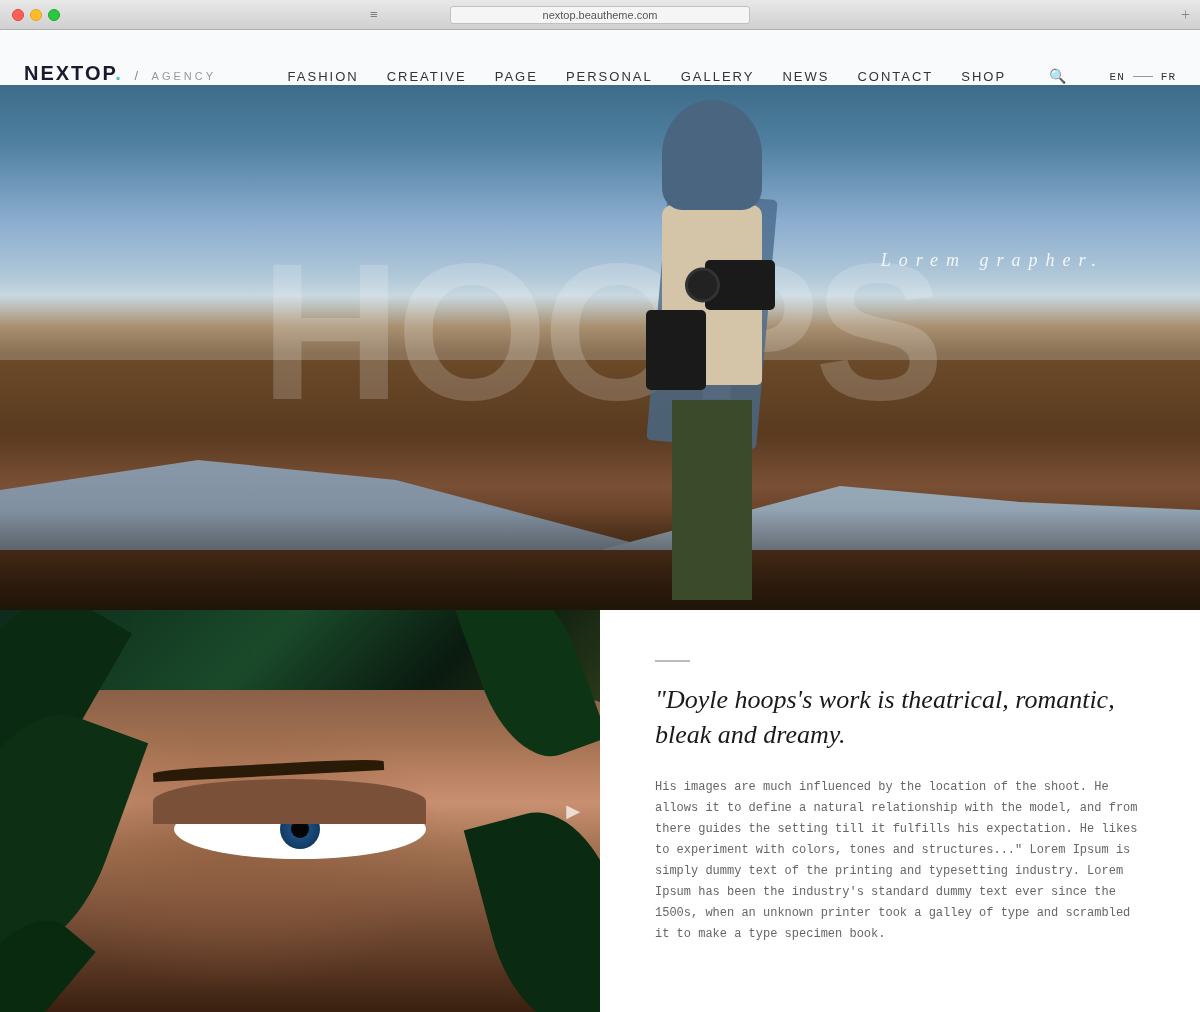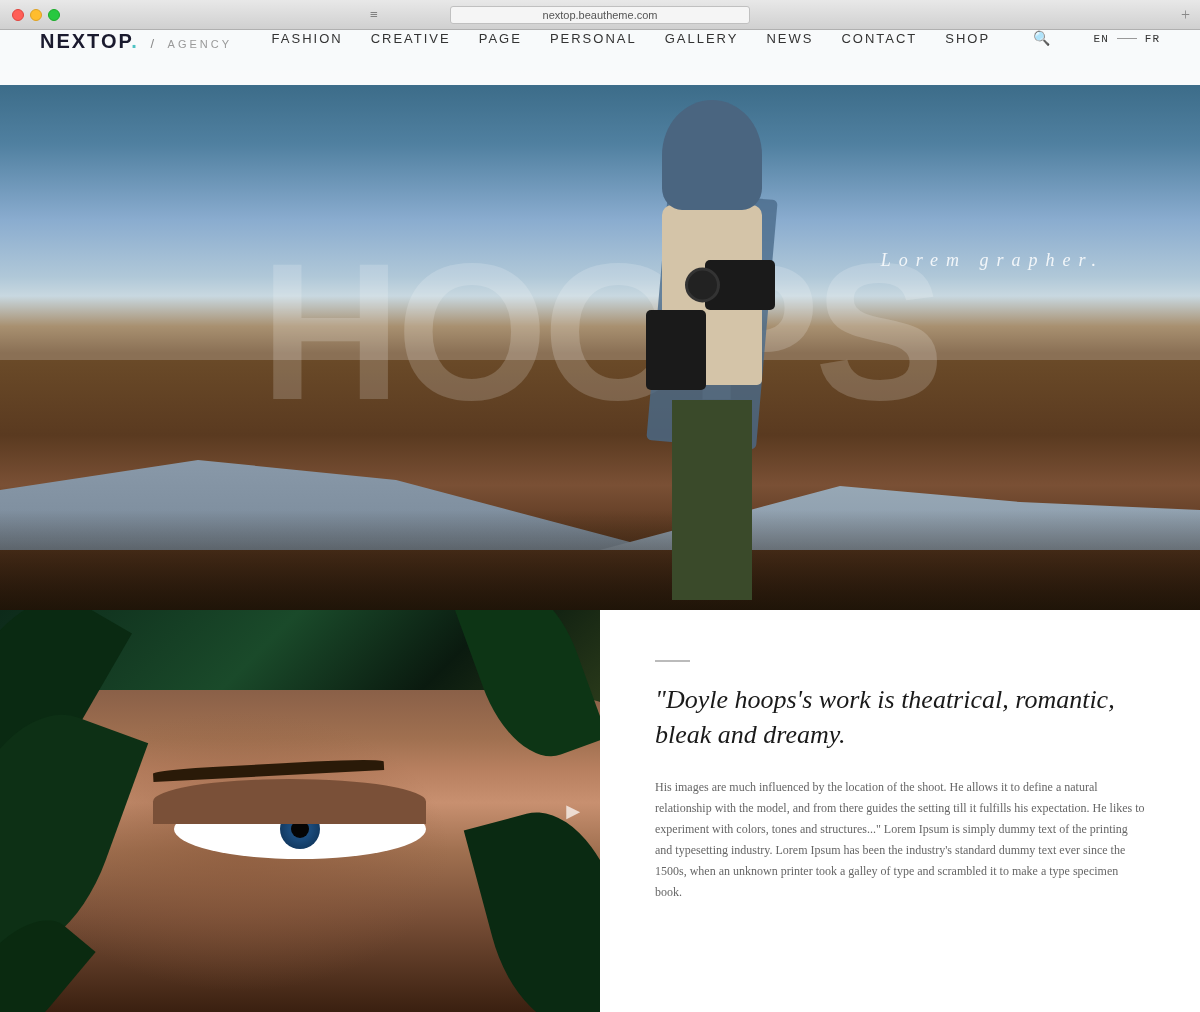--- a/index.html
+++ b/index.html
@@ -54,22 +54,22 @@
     
     .website { width: 100%; height: calc(1012px - 30px); overflow: hidden; position: relative; }
 
     
     .header {
       position: absolute;
       top: 0; left: 0; right: 0;
       height: 55px;
       background: rgba(255,255,255,0.97);
       display: flex;
-      align-items: flex-start;
-      padding: 0 40px;
+      align-items: flex-end;
+      padding: 0 24px;
       z-index: 100;
       border-bottom: none;
     }
     .logo {
       font-family: Arial, sans-serif;
       font-size: 20px;
       font-weight: 700;
       color: #1a1a2e;
       letter-spacing: 2px;
       margin-right: 4px;
@@ -501,21 +501,21 @@
       font-style: italic;
       color: #1a1a1a;
       line-height: 1.35;
       margin-bottom: 25px;
       font-family: Georgia, serif;
     }
     .content-body {
       font-size: 12px;
       color: #666;
       line-height: 1.75;
-      font-family: Liberation Serif, serif;
+      font-family: Liberation Mono, monospace;
       margin-bottom: 32px;
     }
     .content-body-2 {
       font-size: 12px;
       color: #666;
       line-height: 1.75;
       font-family: Arial, sans-serif;
     }
   </style>
 </head>

